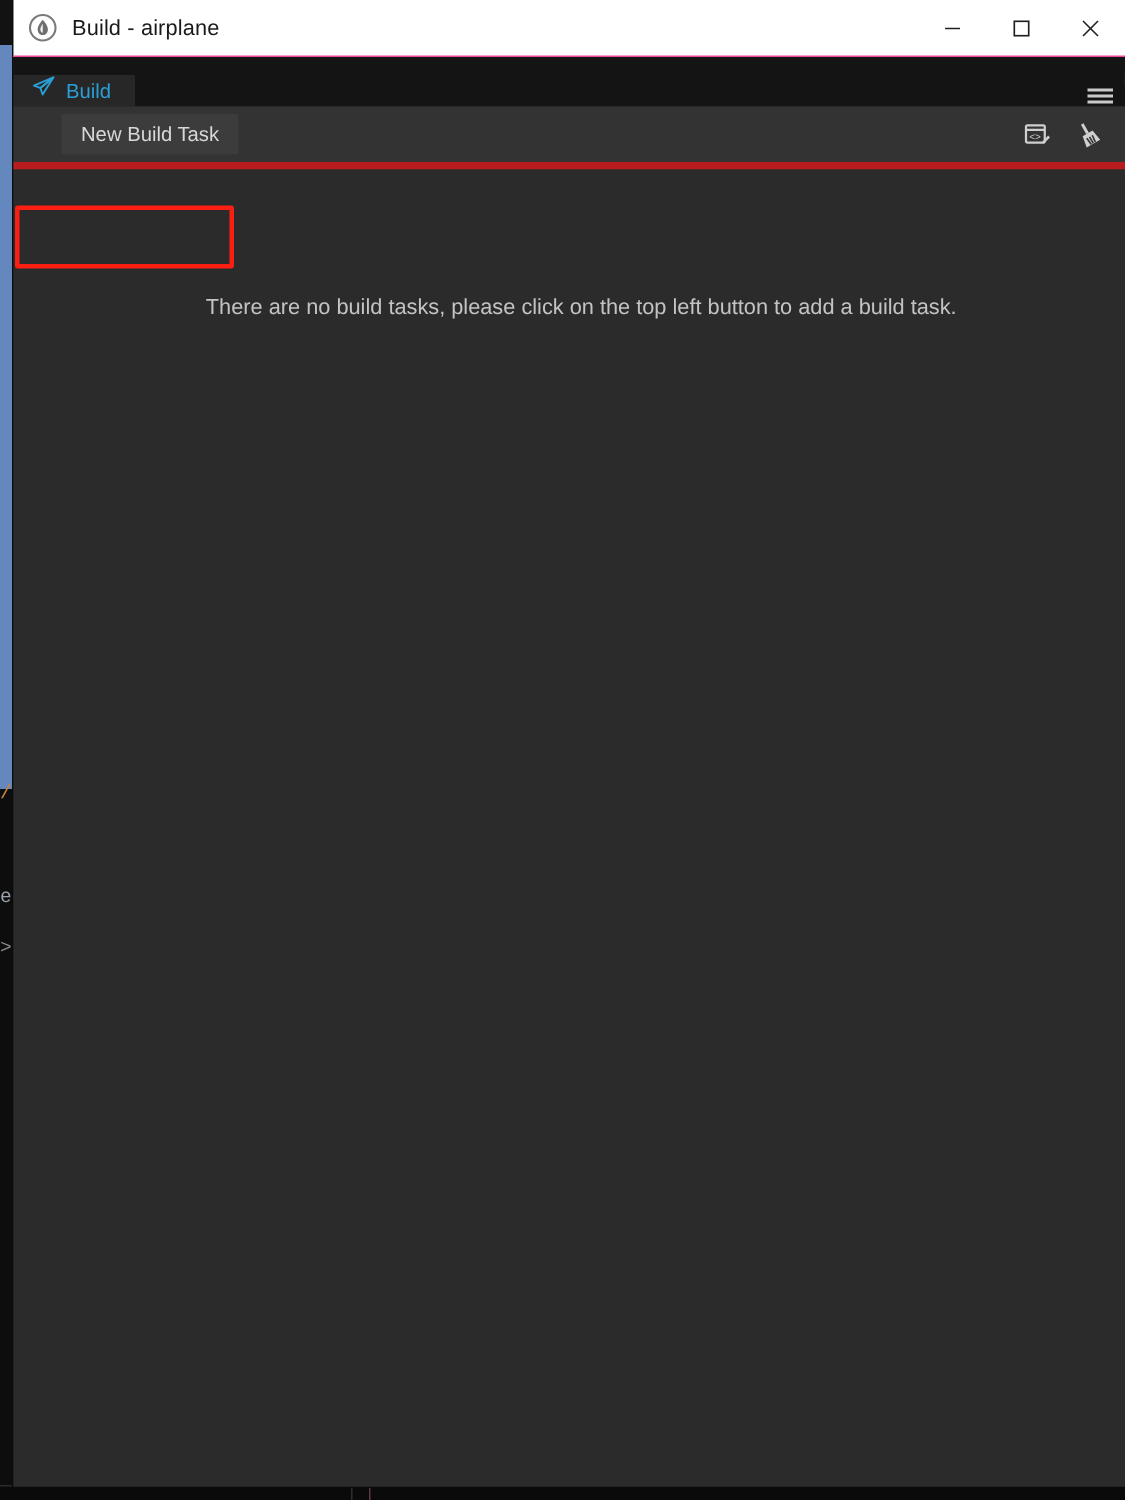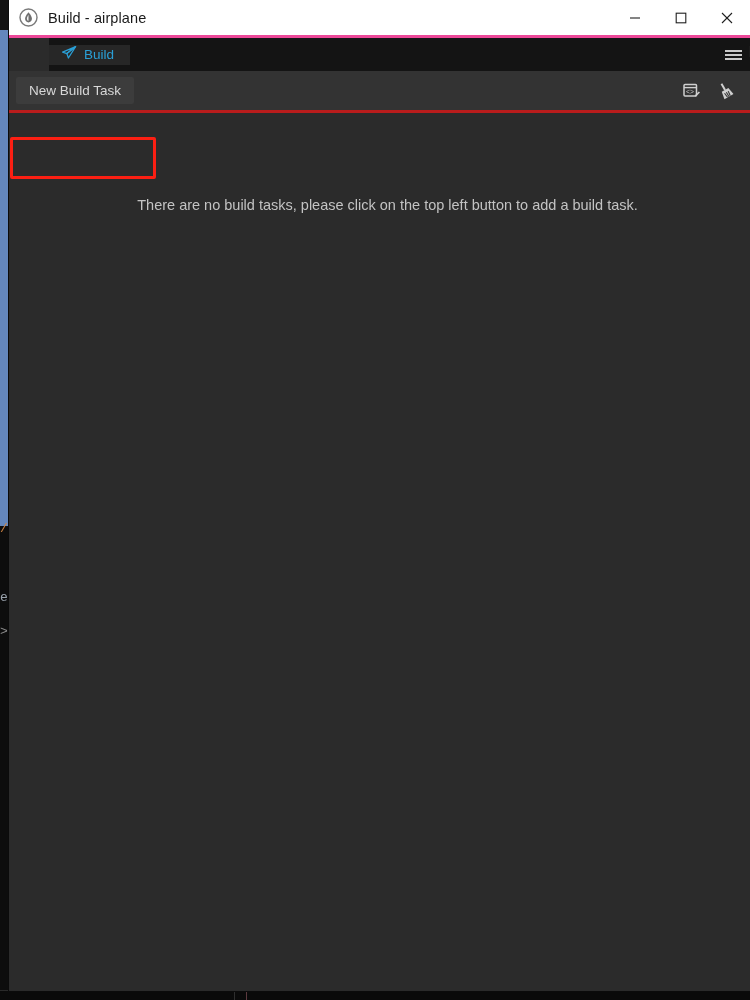--- a/index.html
+++ b/index.html
@@ -92,21 +92,21 @@
   }
 
   
   #titlebar {
     height: 38px;
     min-height: 38px;
     background: #ffffff;
     display: flex;
     align-items: center;
     position: relative;
-    border-bottom: 3px solid #ec4899;
+    border-bottom: 1px solid #ec4899;
   }
   #app-logo {
     width: 22px; height: 22px;
     margin-left: 8px;
     display: flex; align-items: center; justify-content: center;
     flex: none;
   }
   #titlebar-title {
     margin-left: 9px;
     font-size: 14.5px;
@@ -129,23 +129,22 @@
   }
   .win-btn svg { display: block; }
   .win-glyph { stroke: #202020; stroke-width: 1.1; fill: none; }
 
   
   #tabbar {
     height: 33px;
     min-height: 33px;
     background: #141414;
     display: flex;
-    align-items: center;
-    position: relative;
-    margin-left: 40px;
+    align-items: flex-end;
+    position: relative;
   }
   #tab-build {
     display: flex;
     align-items: center;
     gap: 7px;
     padding: 0 16px 0 12px;
     background: #272727;
     cursor: default;
   }
   #tab-build-label {
@@ -178,23 +177,23 @@
     white-space: nowrap;
   }
 
   
   #toolbar {
     height: 42px;
     min-height: 42px;
     background: #333333;
     display: flex;
     align-items: center;
-    padding: 0 10px 0 7px;
-    position: relative;
-    border-bottom: 3px solid #b91c1c;
+    padding: 0 10px 0 32px;
+    position: relative;
+    border-bottom: 5px solid #b91c1c;
   }
   #new-build-task-btn {
     background: #3c3c3c;
     color: #d8d8d8;
     font-size: 13.5px;
     padding: 6px 13px;
     border: none;
     border-radius: 2px;
     cursor: default;
     font-family: "Liberation Sans", sans-serif;

